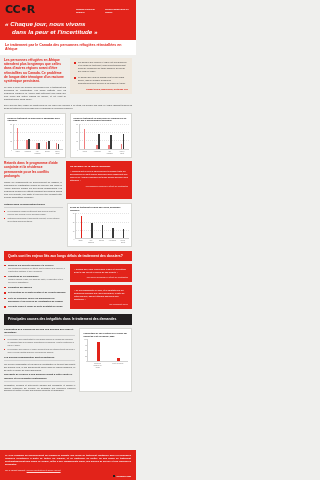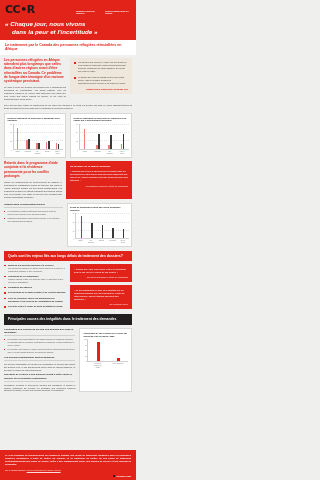--- a/index.html
+++ b/index.html
@@ -7,21 +7,21 @@
     width:136px;height:480px;overflow:hidden;
     background:#efefed;
     font-family:"Liberation Sans", sans-serif;
     color:#2b2b2b;
     -webkit-font-smoothing:none;
   }
   .page{width:136px;height:480px;position:relative;display:flex;flex-direction:column;}
 
   
   .header{background:#e2231a;padding:4px 5px 5px 5px;position:relative;}
-  .hdr-top{display:flex;align-items:flex-end;justify-content:space-between;}
+  .hdr-top{display:flex;align-items:center;justify-content:space-between;}
   .logo{font-size:11px;font-weight:bold;color:#1b1b1b;letter-spacing:-0.5px;line-height:11px;font-family:"DejaVu Sans",sans-serif;}
   .logo-names{display:flex;gap:3px;padding-top:2px;}
   .logo-names div{font-size:1.9px;line-height:2.6px;color:#ffffff;max-width:26px;font-weight:bold;}
   .quote-title{margin-top:5px;color:#ffffff;font-size:6.2px;line-height:7.6px;font-weight:bold;font-style:italic;}
   .quote-title .l2{padding-left:7px;display:block;}
   .subtitle-bar{background:#ffffff;padding:2.5px 5px 3px 5px;}
   .subtitle{color:#e2231a;font-size:3.6px;line-height:4.6px;font-weight:bold;}
 
   
   .body{padding:3px 4px;flex:1;}

